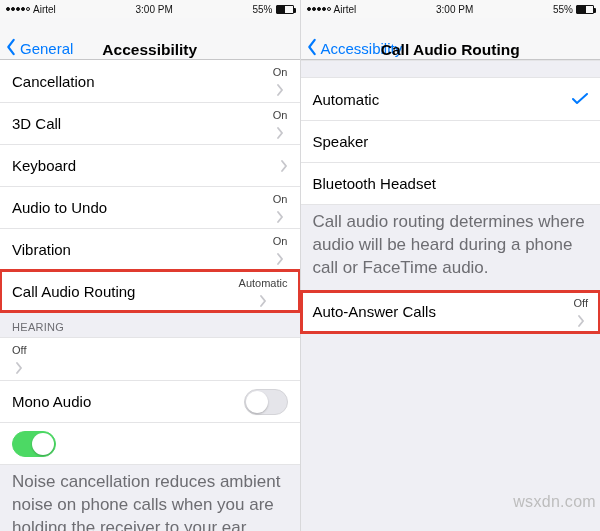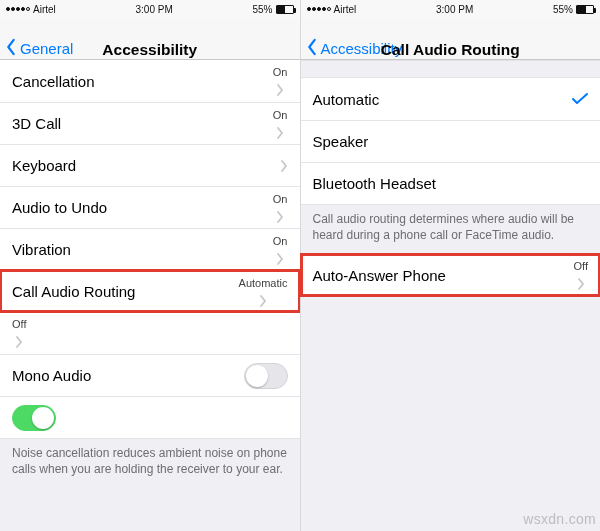--- a/index.html
+++ b/index.html
@@ -96,21 +96,21 @@
       padding: 0 12px 4px;
       font-size:11px; color:#6d6d72; letter-spacing:0.3px;
       border-top:1px solid #e4e4e6;
       border-bottom:1px solid #e4e4e6;
     }
     .section-gap.empty { height: 18px; padding:0; }
 
     .footnote {
       background:#efeff4;
       padding: 6px 12px 10px;
-      font-size: 12px;
+      font-size: 17px;
       color:#6d6d72;
       line-height:1.35;
       border-top:1px solid #e4e4e6;
     }
     .footnote.bb { border-bottom:1px solid #e4e4e6; }
 
     
     .toggle {
       width: 44px; height: 26px; border-radius:13px;
       background:#e5e5ea; position:relative;
@@ -122,22 +122,22 @@
       background:#fff; box-shadow:0 1px 2px rgba(0,0,0,0.25);
     }
     .toggle.on { background:#4cd964; border-color:#4cd964;}
     .toggle.on .knob { left:auto; right:1px; }
 
     
     .scroll { overflow:hidden; flex:1; }
 
     
     .wm {
-      position:absolute; right:4px; bottom:4px;
-      font-size:14px; color:#bdbdbd; letter-spacing:0.3px;
+      position:absolute; right:4px; bottom:20px;
+      font-size:16px; color:#bdbdbd; letter-spacing:0.3px;
       font-family: Arial, sans-serif;
     }
 
     .flexcol { display:flex; flex-direction:column; }
   </style>
 </head>
 <body>
 
 <div class="stage">
 
@@ -237,20 +237,21 @@
             <span>Automatic</span>
             <span class="chev">
                 <svg viewBox="0 0 8 12">
                   <path d="M2 1 L6 6 L2 11" stroke="#c7c7cc" stroke-width="1.8" fill="none" stroke-linecap="round"></path>
                 </svg>
               </span>
           </span>
         </div>
       </div>
 
+      <div class="section-gap">HEARING</div>
 
       <div class="list">
         <div class="row">
           <span class="right">
             <span>Off</span>
             <span class="chev">
                 <svg viewBox="0 0 8 12">
                   <path d="M2 1 L6 6 L2 11" stroke="#c7c7cc" stroke-width="1.8" fill="none" stroke-linecap="round"></path>
                 </svg>
               </span>
@@ -332,21 +333,21 @@
       <div class="row">
         <span>Bluetooth Headset</span>
         <span class="right"></span>
       </div>
     </div>
 
     <div class="footnote bb">Call audio routing determines where audio will be heard during a phone call or FaceTime audio.</div>
 
     <div class="list">
       <div class="row highlight">
-        <span>Auto-Answer Phone</span>
+        <span>Auto-Answer Calls</span>
         <span class="right">
           <span>Off</span>
           <span class="chev">
               <svg viewBox="0 0 8 12">
                 <path d="M2 1 L6 6 L2 11" stroke="#c7c7cc" stroke-width="1.8" fill="none" stroke-linecap="round"></path>
               </svg>
             </span>
         </span>
       </div>
     </div>

